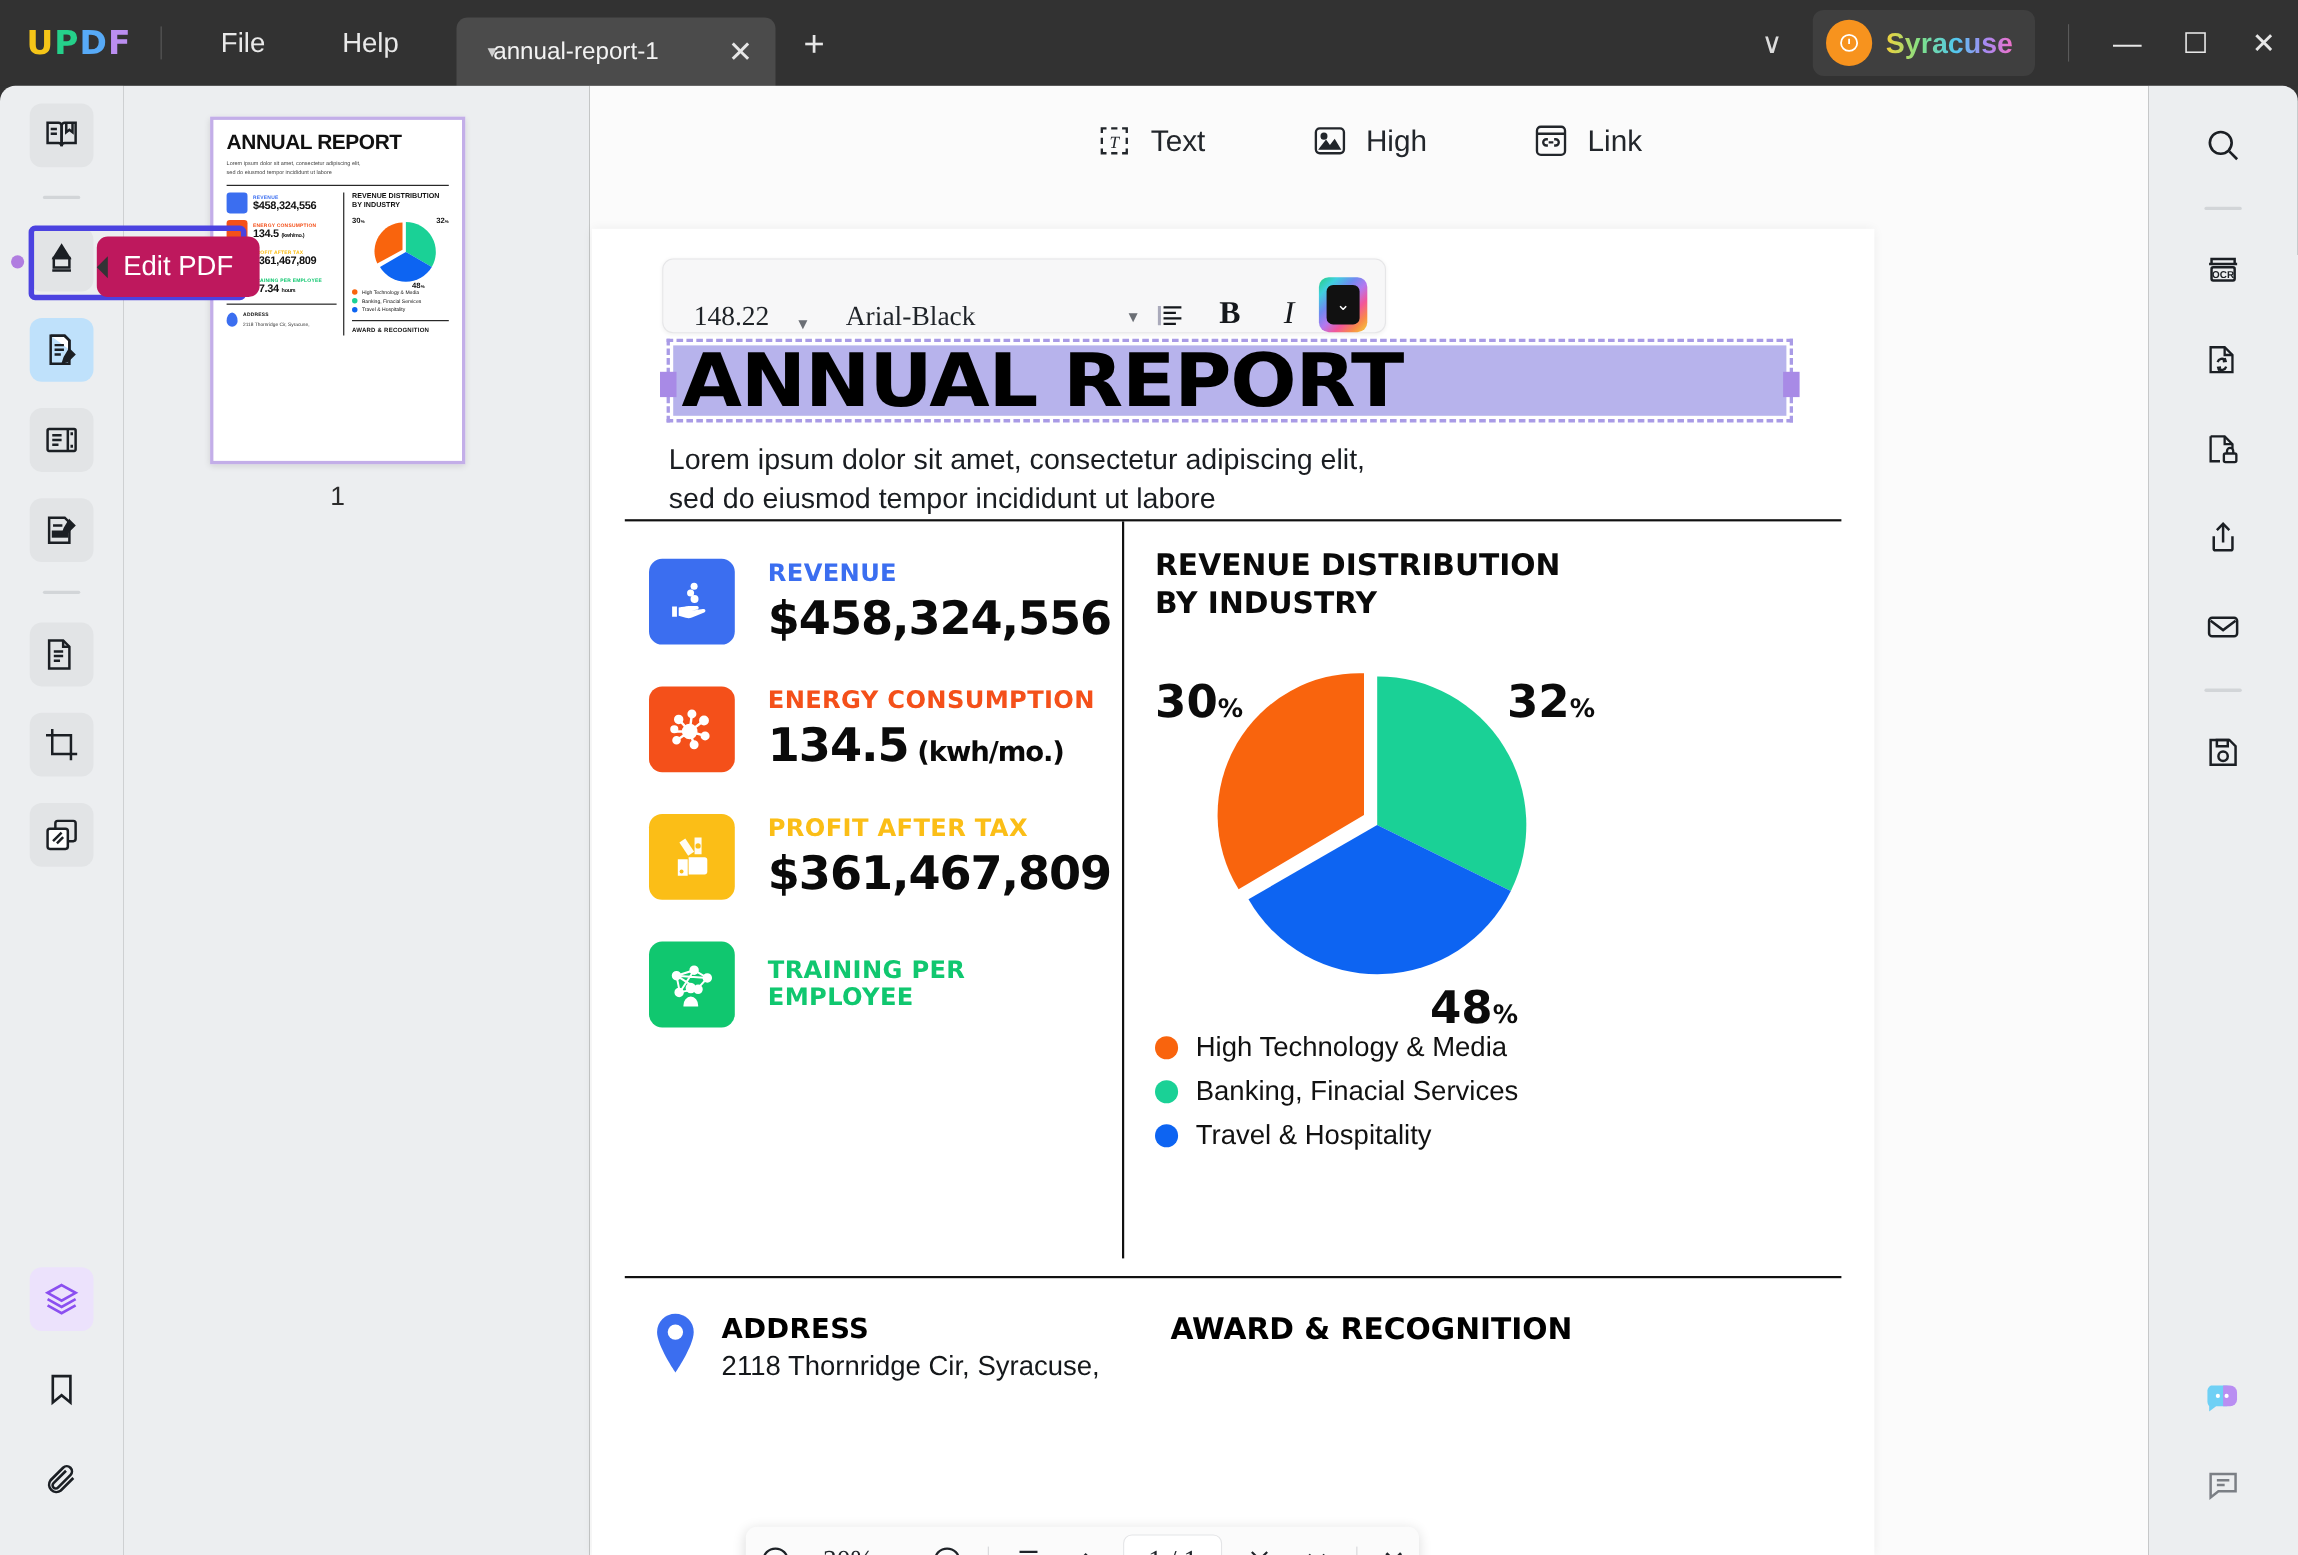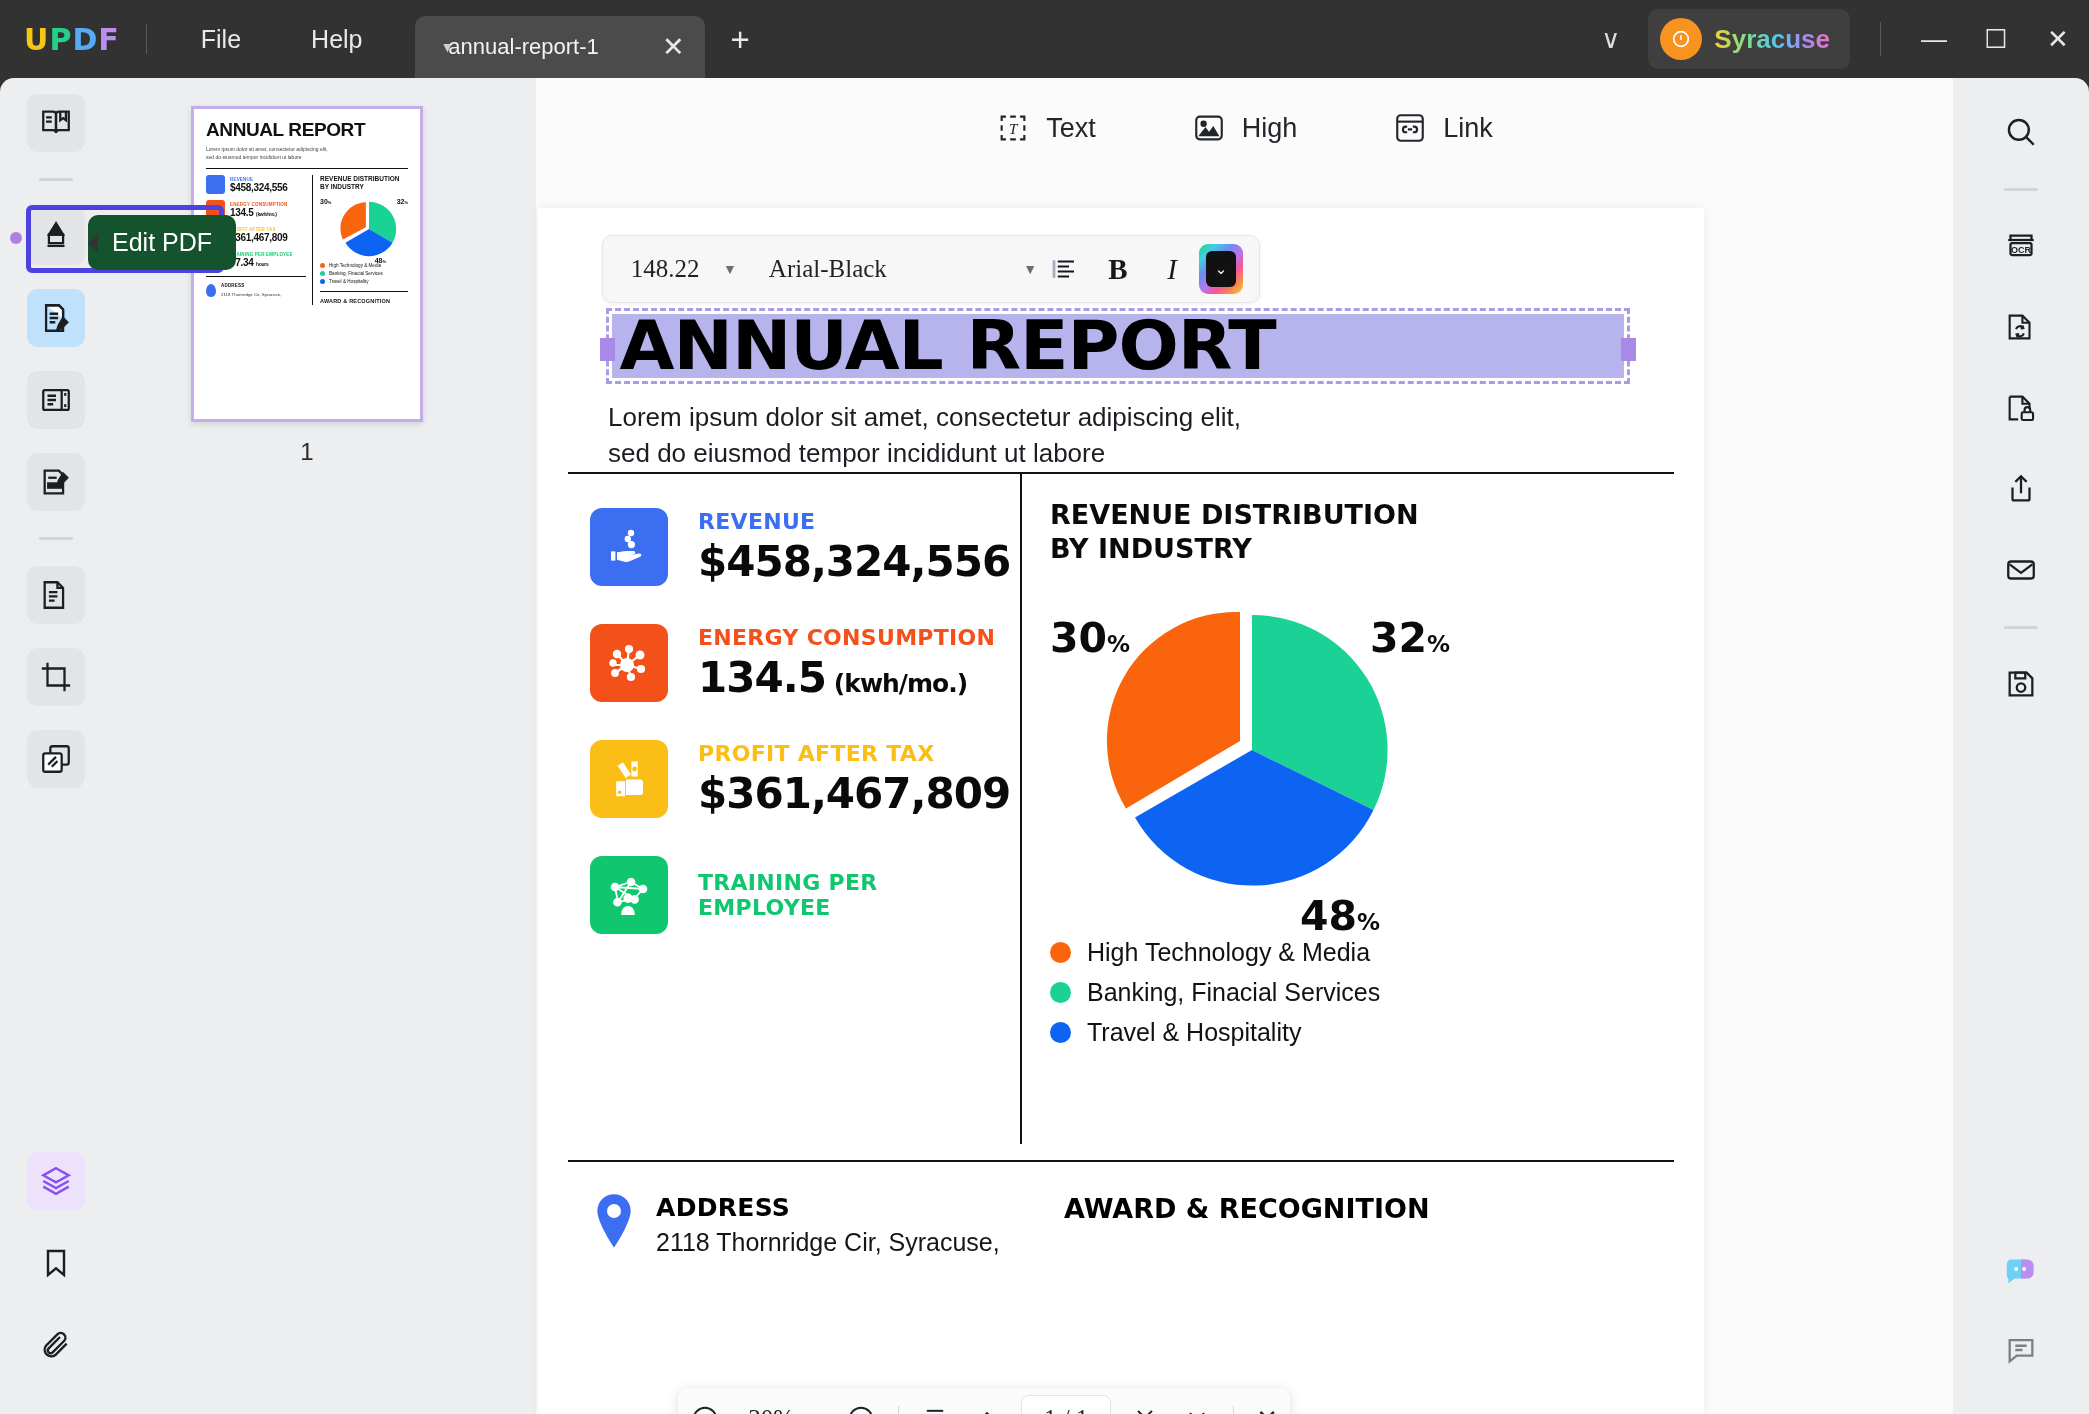--- a/index.html
+++ b/index.html
@@ -70,21 +70,21 @@
   .rail-spacer { flex: 1; }
 
   
   .edit-highlight {
     position: absolute; left: 26px; top: 205px; width: 198px; height: 68px;
     border: 5px solid #4b42e0; border-radius: 6px; z-index: 40; pointer-events: none;
   }
   .edit-dot { position: absolute; left: 10px; top: 232px; width: 12px; height: 12px;
               border-radius: 50%; background: #b07de0; z-index: 41; }
   .tooltip {
-    position: absolute; left: 88px; top: 215px; background: #14532d; color: #fff;
+    position: absolute; left: 88px; top: 215px; background: #be185d; color: #fff;
     font-size: 25px; padding: 13px 24px; border-radius: 10px; z-index: 42;
     white-space: nowrap;
   }
   .tooltip:before {
     content: ""; position: absolute; left: -10px; top: 50%; margin-top: -10px;
     border: 10px solid transparent; border-right-color: #333335;
   }
 
   
   .thumb-panel {
@@ -129,21 +129,21 @@
              font-size: 27px; }
   .doc-canvas {
     position: absolute; top: 130px; left: 2px; width: 1166px; height: 1206px;
     background: #fff; box-shadow: 0 0 10px rgba(0,0,0,.07);
   }
 
   
   .fmt-bar {
     position: absolute; left: 64px; top: 27px; width: 658px; height: 68px;
     background: #f7f7f8; border: 1px solid #e6e6e8; border-radius: 10px;
-    display: flex; align-items: center; box-shadow: 0 1px 4px rgba(0,0,0,.06);
+    display: flex; align-items: flex-end; box-shadow: 0 1px 4px rgba(0,0,0,.06);
   }
   .fmt-size { width: 96px; text-align: center; font-size: 25px; color: #1f2328;
               font-family: "Liberation Serif", serif; margin-left: 14px; }
   .caret { font-size: 14px; color: #6b6f75; margin-left: 10px; }
   .fmt-font { flex: 1; display: flex; align-items: center; margin-left: 32px; }
   .fmt-font-name { font-family: "Liberation Serif", serif; font-size: 25px;
                    color: #1f2328; flex: 1; }
   .fmt-btn { width: 54px; text-align: center; font-size: 29px; color: #15181c; }
   .fmt-color {
     width: 44px; height: 50px; margin-right: 16px; border-radius: 9px;

